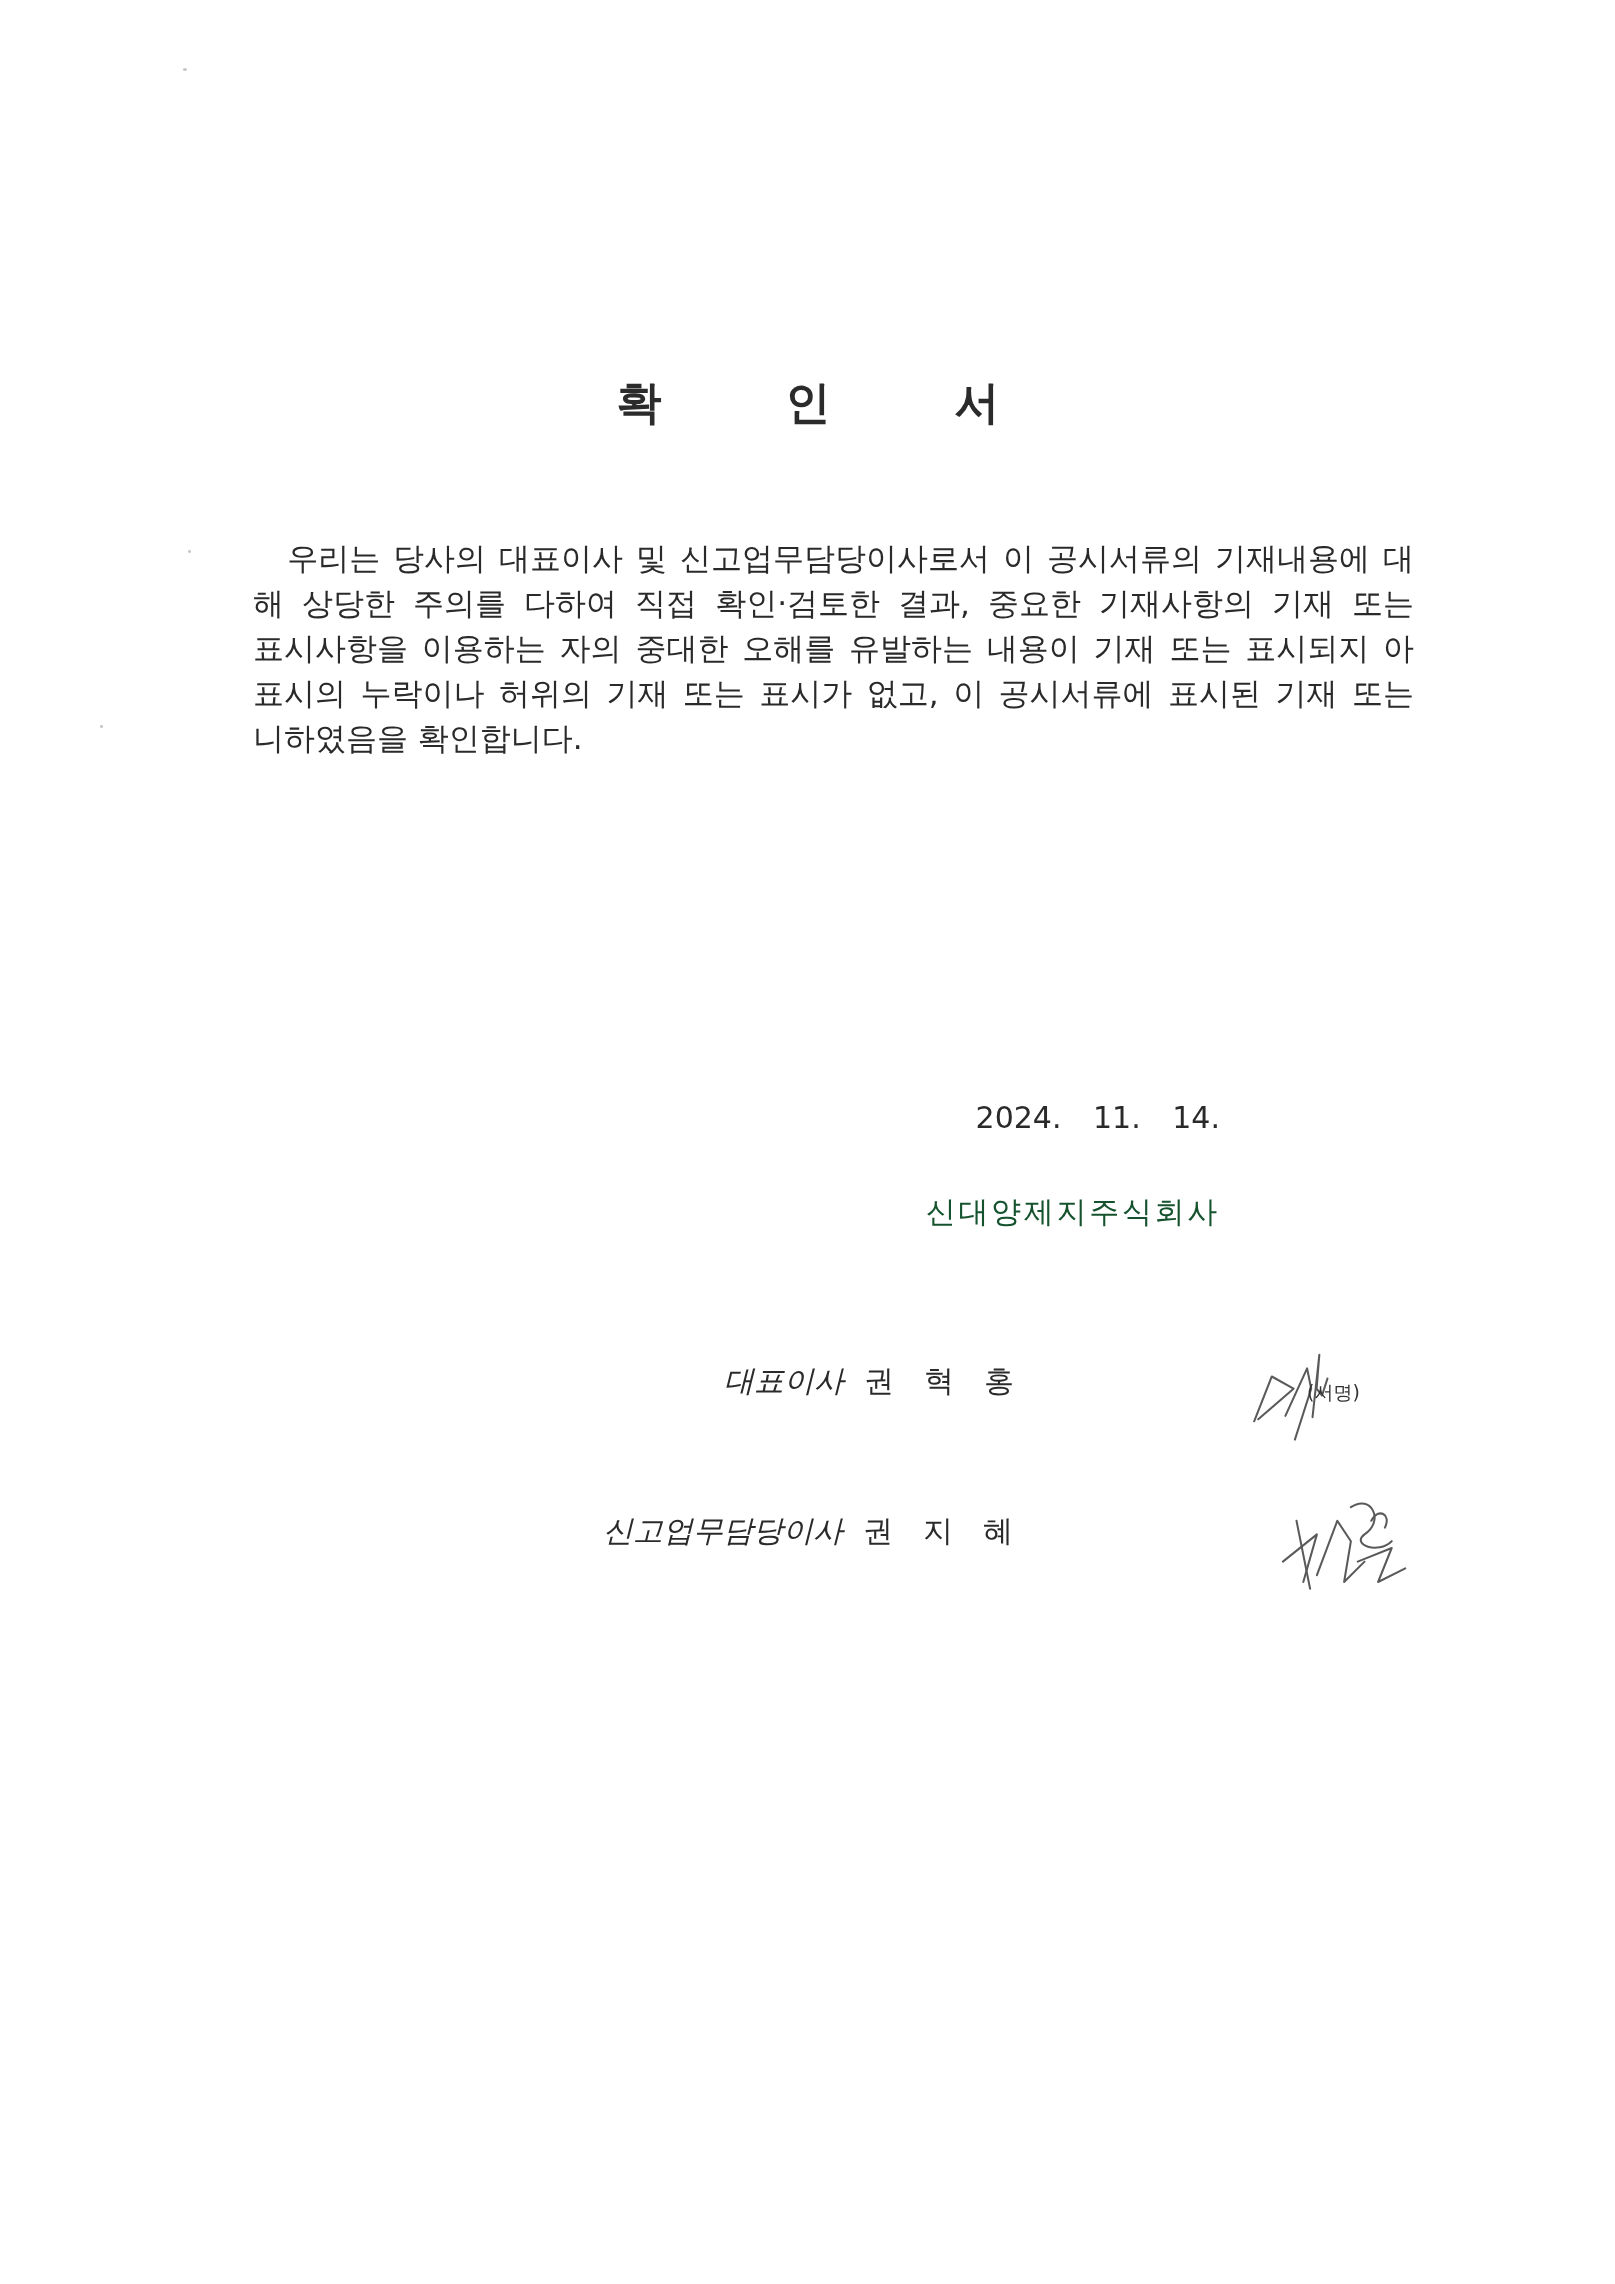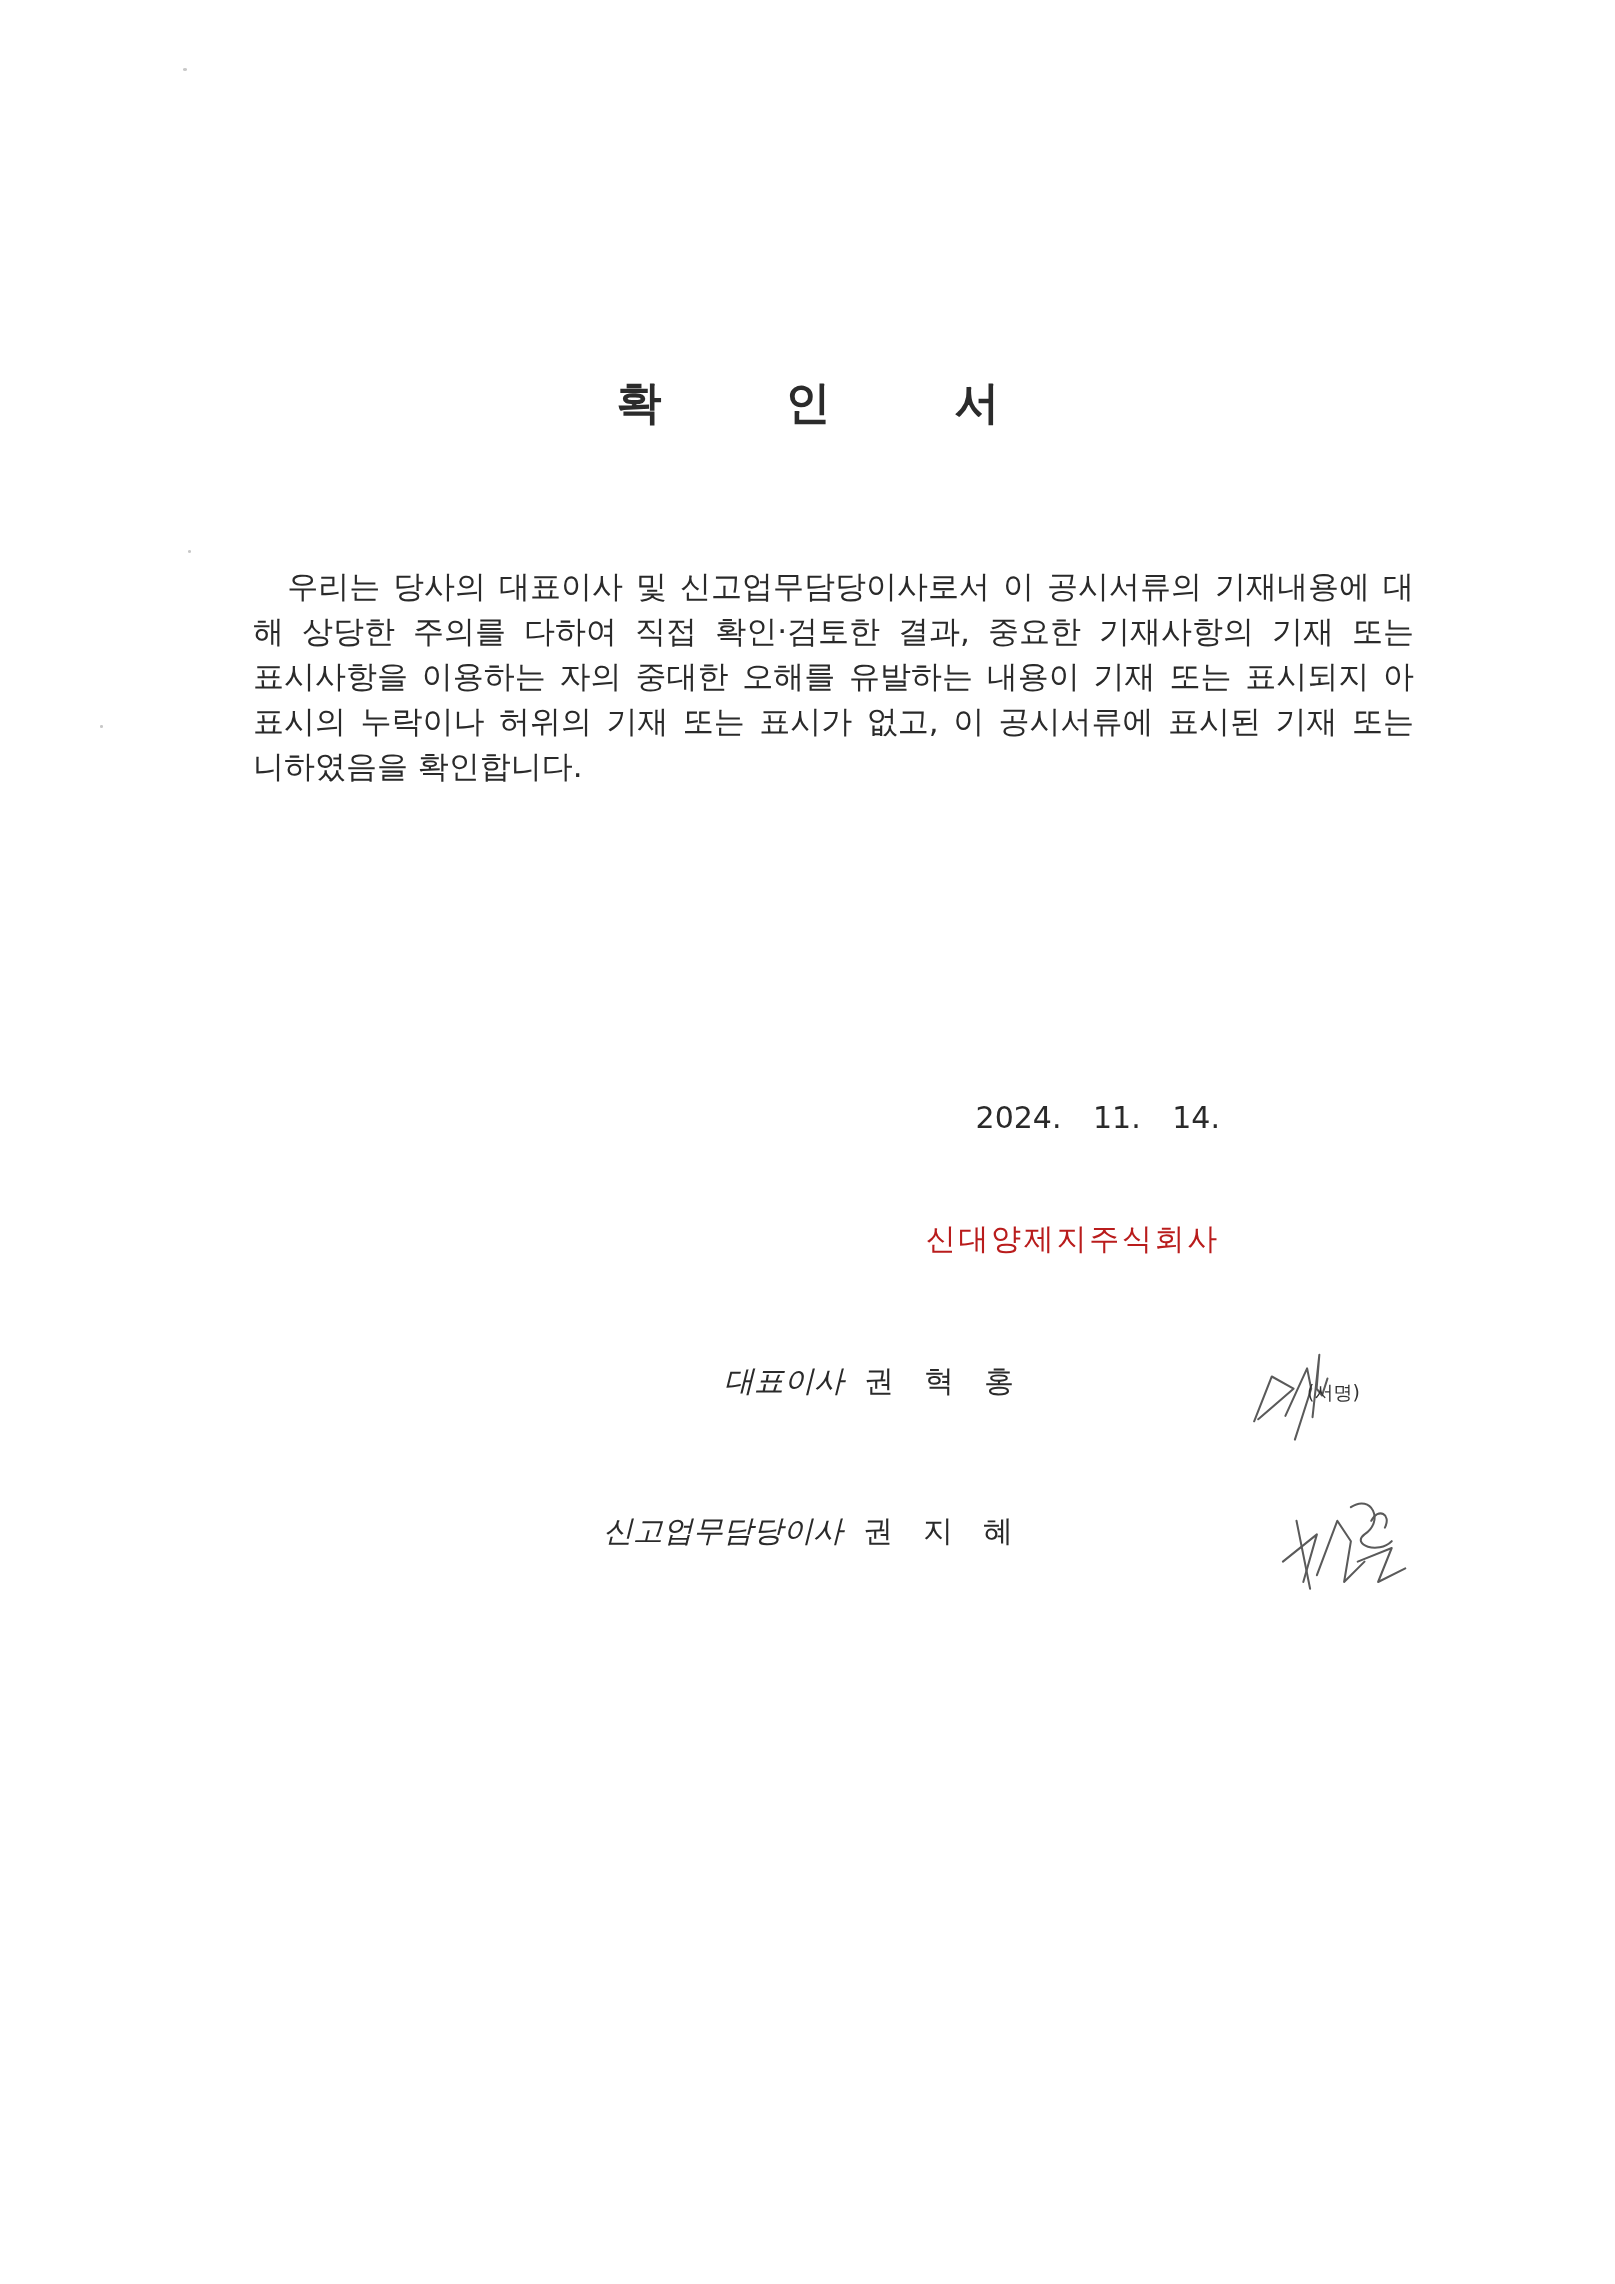--- a/index.html
+++ b/index.html
@@ -40,21 +40,20 @@
     .para {
       position: absolute;
       left: 253px;
       width: 1161px;
       font-size: 31px;
       line-height: 45px;
       text-align: justify;
       text-align-last: left;
       color: #2a2a2a;
       word-break: keep-all;
-      margin-top: 28px;
     }
     .para .line {
       display: block;
       white-space: nowrap;
       text-align: justify;
       text-align-last: justify;
     }
     .para .line.last {
       text-align-last: left;
     }
@@ -64,25 +63,25 @@
       position: absolute;
       top: 1080px;
       right: 216px;
       font-size: 30px;
       color: #2a2a2a;
       word-spacing: 22px;
       margin-top: 20px;
     }
     .company {
       position: absolute;
-      top: 1219px;
+      top: 1192px;
       right: 216px;
       font-size: 30px;
       letter-spacing: 2.7px;
-      color: #b91c1c;
+      color: #14532d;
     }
     .signer {
       position: absolute;
       font-size: 30px;
       color: #2a2a2a;
       display: flex;
       align-items: center;
     }
     .signer .role { display: inline-block; font-style: italic; }
     .signer .name {

